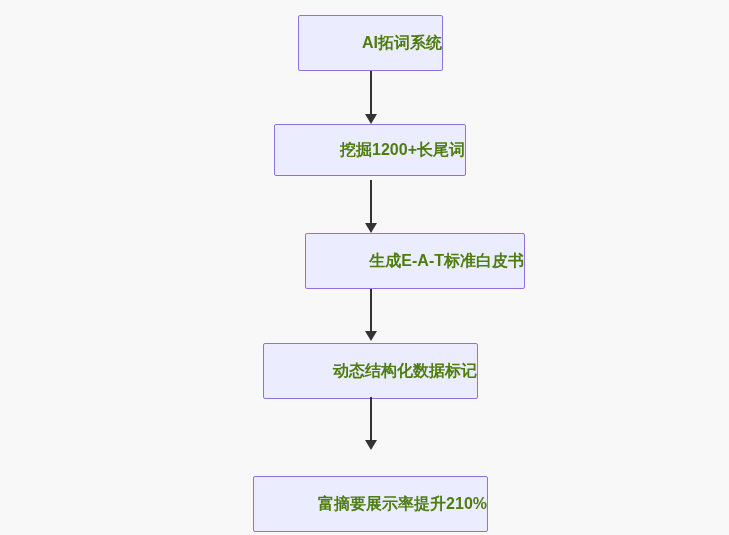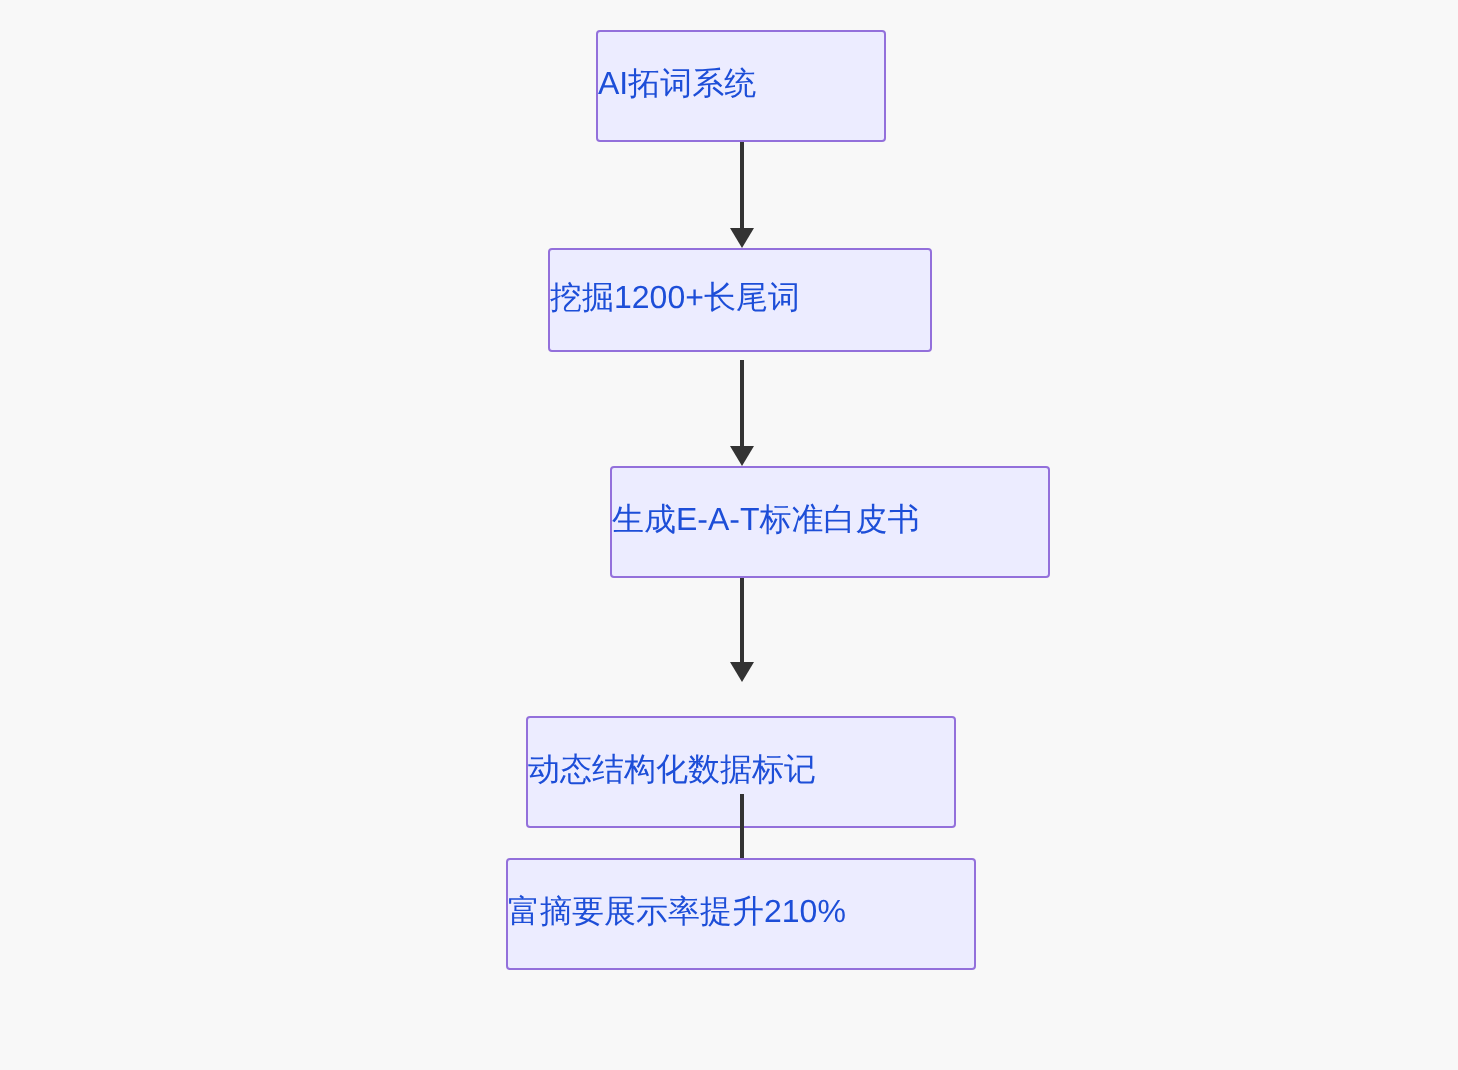--- a/index.html
+++ b/index.html
@@ -15,31 +15,32 @@
     background: #f8f8f8;
     overflow: hidden;
   }
   .node {
     position: absolute;
     background: #ECECFF;
     border: 1.5px solid #9370DB;
     border-radius: 2px;
     display: flex;
     align-items: center;
-    justify-content: flex-start;
+    justify-content: flex-end;
     font-size: 16px;
-    color: #1d4ed8;
+    color: #4d7c0f;
     text-align: center;
     line-height: 1.2;
+    font-weight: bold;
   }
   .node-1 { left: 298px; top: 15px;  width: 145px; height: 56px; }
   .node-2 { left: 274px; top: 124px; width: 192px; height: 52px; }
   .node-3 { left: 261px; top: 233px; width: 220px; height: 56px; margin-left: 44px; }
-  .node-4 { left: 263px; top: 358px; width: 215px; height: 56px; }
-  .node-5 { left: 253px; top: 429px; width: 235px; height: 56px; }
+  .node-4 { left: 263px; top: 343px; width: 215px; height: 56px; }
+  .node-5 { left: 253px; top: 476px; width: 235px; height: 56px; }
   .edge {
     position: absolute;
     left: 364px;
     width: 13px;
     display: flex;
     flex-direction: column;
     align-items: center;
   }
   .edge-1 { top: 71px;  height: 53px; }
   .edge-2 { top: 180px; height: 53px; }

